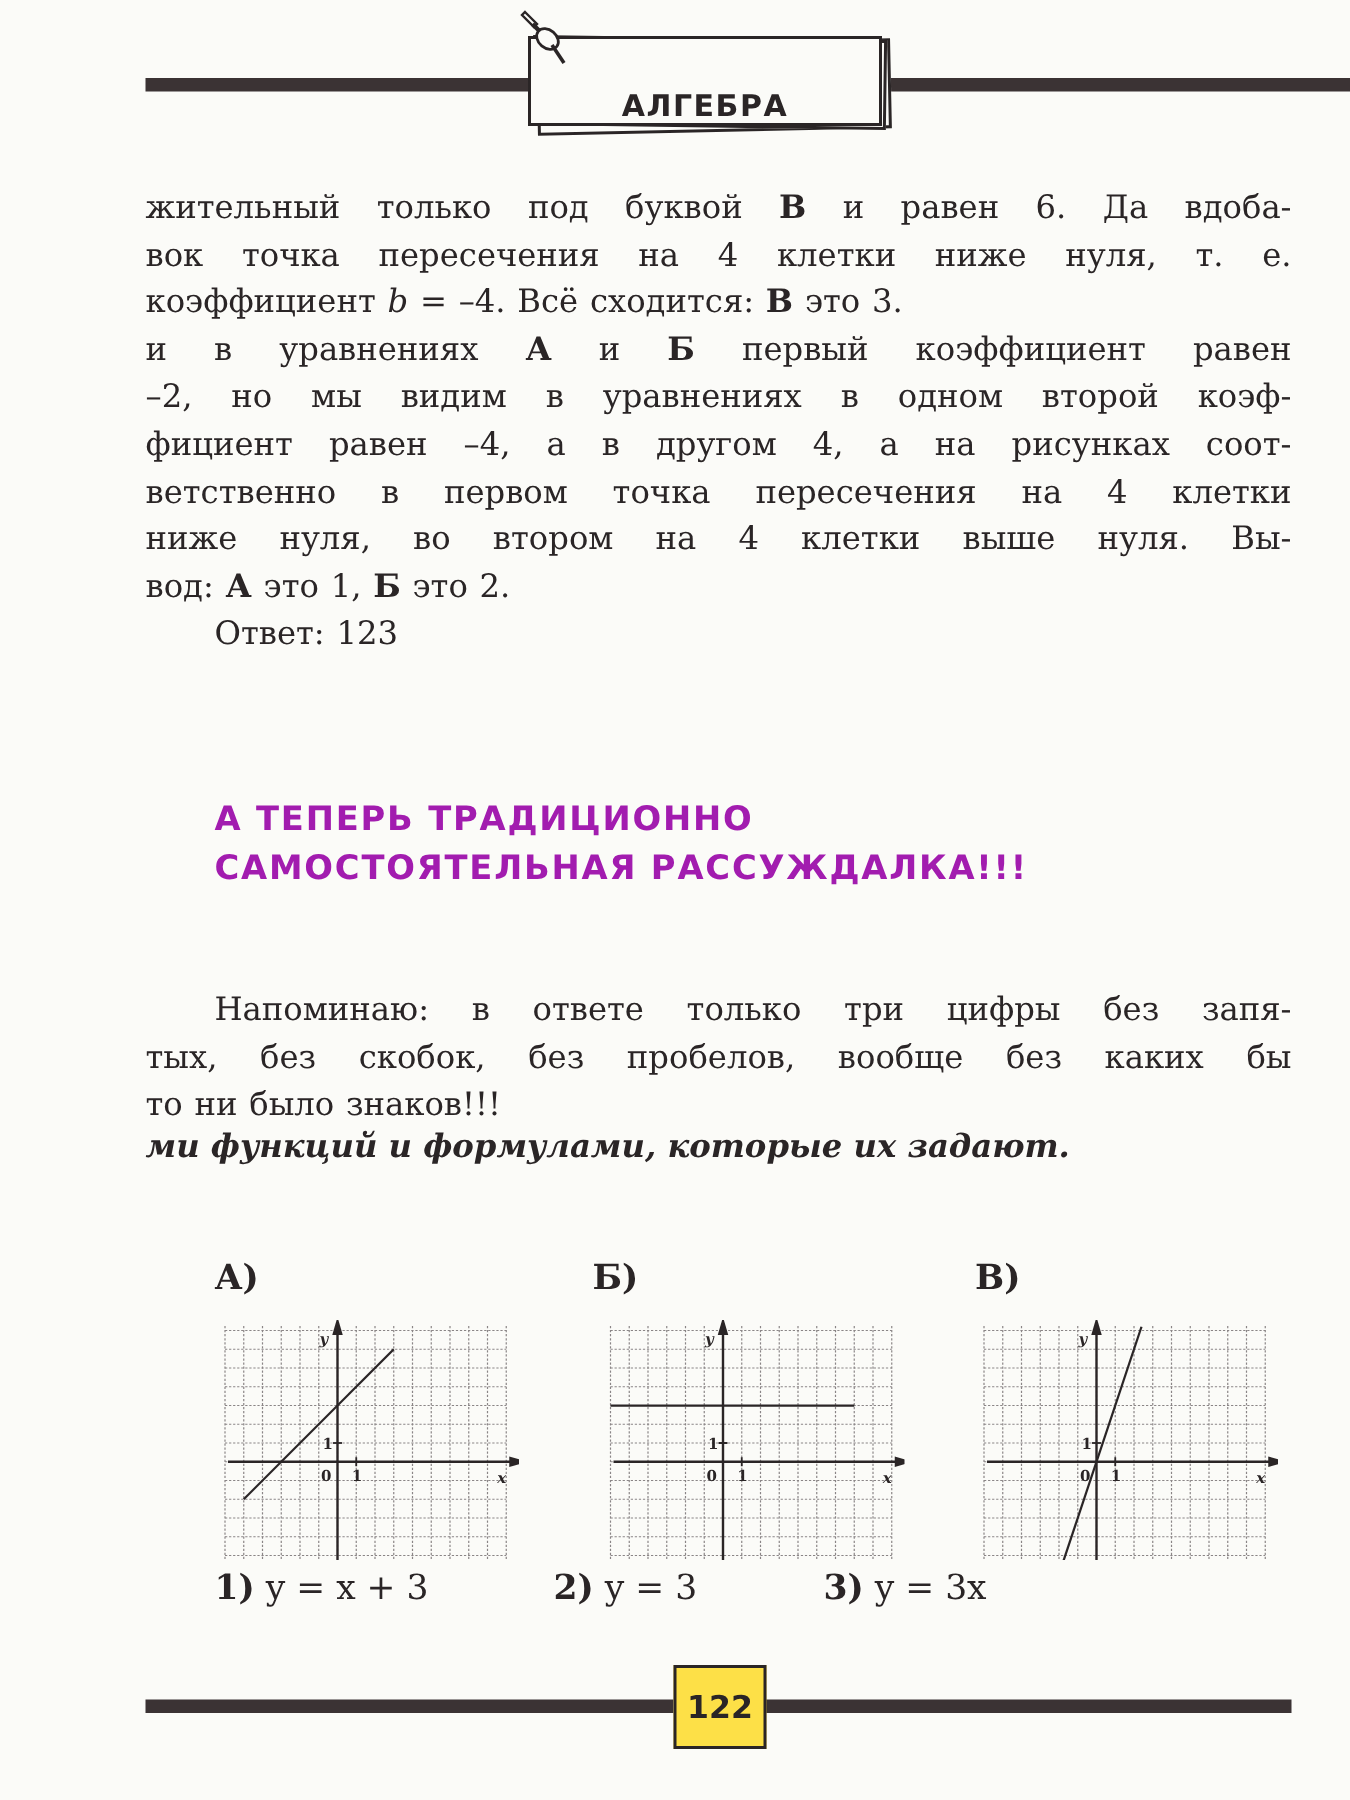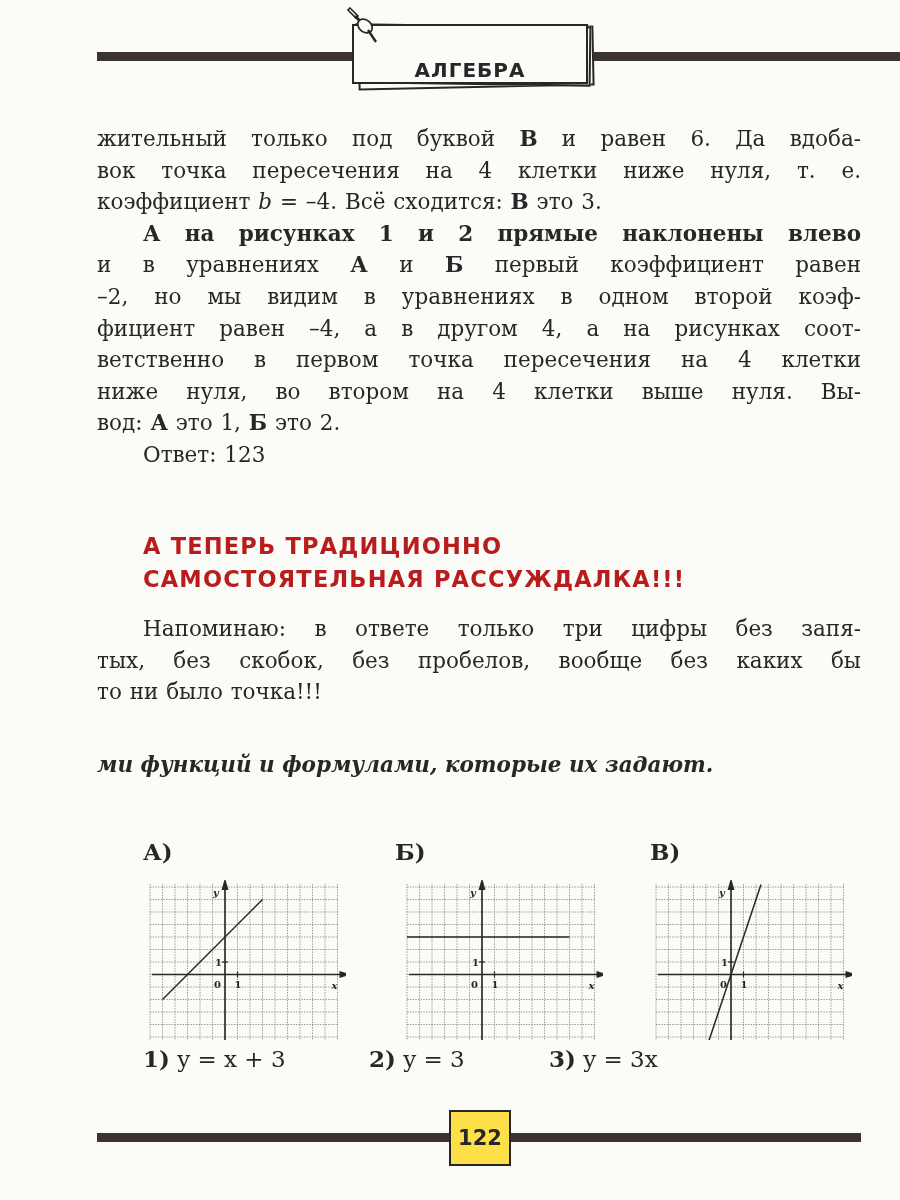--- a/index.html
+++ b/index.html
@@ -39,21 +39,21 @@
   .line { display: block; white-space: nowrap; text-align: justify; text-align-last: justify; }
   .line.last { text-align-last: left; }
   .indent { padding-left: 46px; }
   b { font-weight: bold; }
   i.var { font-style: italic; }
 
   #section-title {
     position: absolute; left: 143px; top: 530px;
     font-family: "DejaVu Sans", "Liberation Sans", sans-serif;
     font-weight: bold; font-size: 22.5px; line-height: 33px; letter-spacing: 1.2px;
-    color: #b91c1c;
+    color: #a21caf;
   }
   #task {
     position: absolute; left: 97px; top: 748px; width: 764px;
     font-size: 21.5px; line-height: 33px;
   }
   #task .q { font-style: italic; font-weight: bold; }
 
   .graph-label {
     position: absolute; font-weight: bold; font-size: 23px;
   }
@@ -92,39 +92,38 @@
     <path d="M9 10 L15 16" stroke="#2a2526" stroke-width="3"></path>
     <ellipse cx="19" cy="20" rx="8" ry="6" transform="rotate(40 19 20)" fill="#fbfbf8" stroke="#2a2526" stroke-width="1.8"></ellipse>
     <path d="M22 24 L30 36" stroke="#2a2526" stroke-width="2.4"></path>
   </svg>
 </div>
 
 <div class="para" id="solution" style="top:123px;">
   <span class="line"><span>жительный только под буквой </span><b>В</b><span> и равен 6. Да вдоба-</span></span>
   <span class="line"><span>вок точка пересечения на 4 клетки ниже нуля, т. е.</span></span>
   <span class="line last"><span>коэффициент </span><i class="var">b</i><span> = –4. Всё сходится: </span><b>В</b><span> это 3.</span></span>
-  <span class="line indent"><b>А на рисунках 1 и 2 прямые наклонены влево</b></span>
   <span class="line"><span>и в уравнениях </span><b>А</b><span> и </span><b>Б</b><span> первый коэффициент равен</span></span>
   <span class="line"><span>–2, но мы видим в уравнениях в одном второй коэф-</span></span>
   <span class="line"><span>фициент равен –4, а в другом 4, а на рисунках соот-</span></span>
   <span class="line"><span>ветственно в первом точка пересечения на 4 клетки</span></span>
   <span class="line"><span>ниже нуля, во втором на 4 клетки выше нуля. Вы-</span></span>
   <span class="line last"><span>вод: </span><b>А</b><span> это 1, </span><b>Б</b><span> это 2.</span></span>
   <span class="line last indent">Ответ: 123</span>
 </div>
 
 <div id="section-title">
   <div>А ТЕПЕРЬ ТРАДИЦИОННО</div>
   <div>САМОСТОЯТЕЛЬНАЯ РАССУЖДАЛКА!!!</div>
 </div>
 
-<div class="para" id="reminder" style="top:613px;">
+<div class="para" id="reminder" style="top:658px;">
   <span class="line indent">Напоминаю: в ответе только три цифры без запя-</span>
   <span class="line">тых, без скобок, без пробелов, вообще без каких бы</span>
-  <span class="line last">то ни было точка!!!</span>
+  <span class="line last">то ни было знаков!!!</span>
 </div>
 
 <div id="task">
   <div class="line last"><span class="q">ми функций и формулами, которые их задают.</span></div>
 </div>
 
 <div class="graph-label" style="left:143px; top:838px;">А)</div>
 <div class="graph-label" style="left:395px; top:838px;">Б)</div>
 <div class="graph-label" style="left:650px; top:838px;">В)</div>
 

